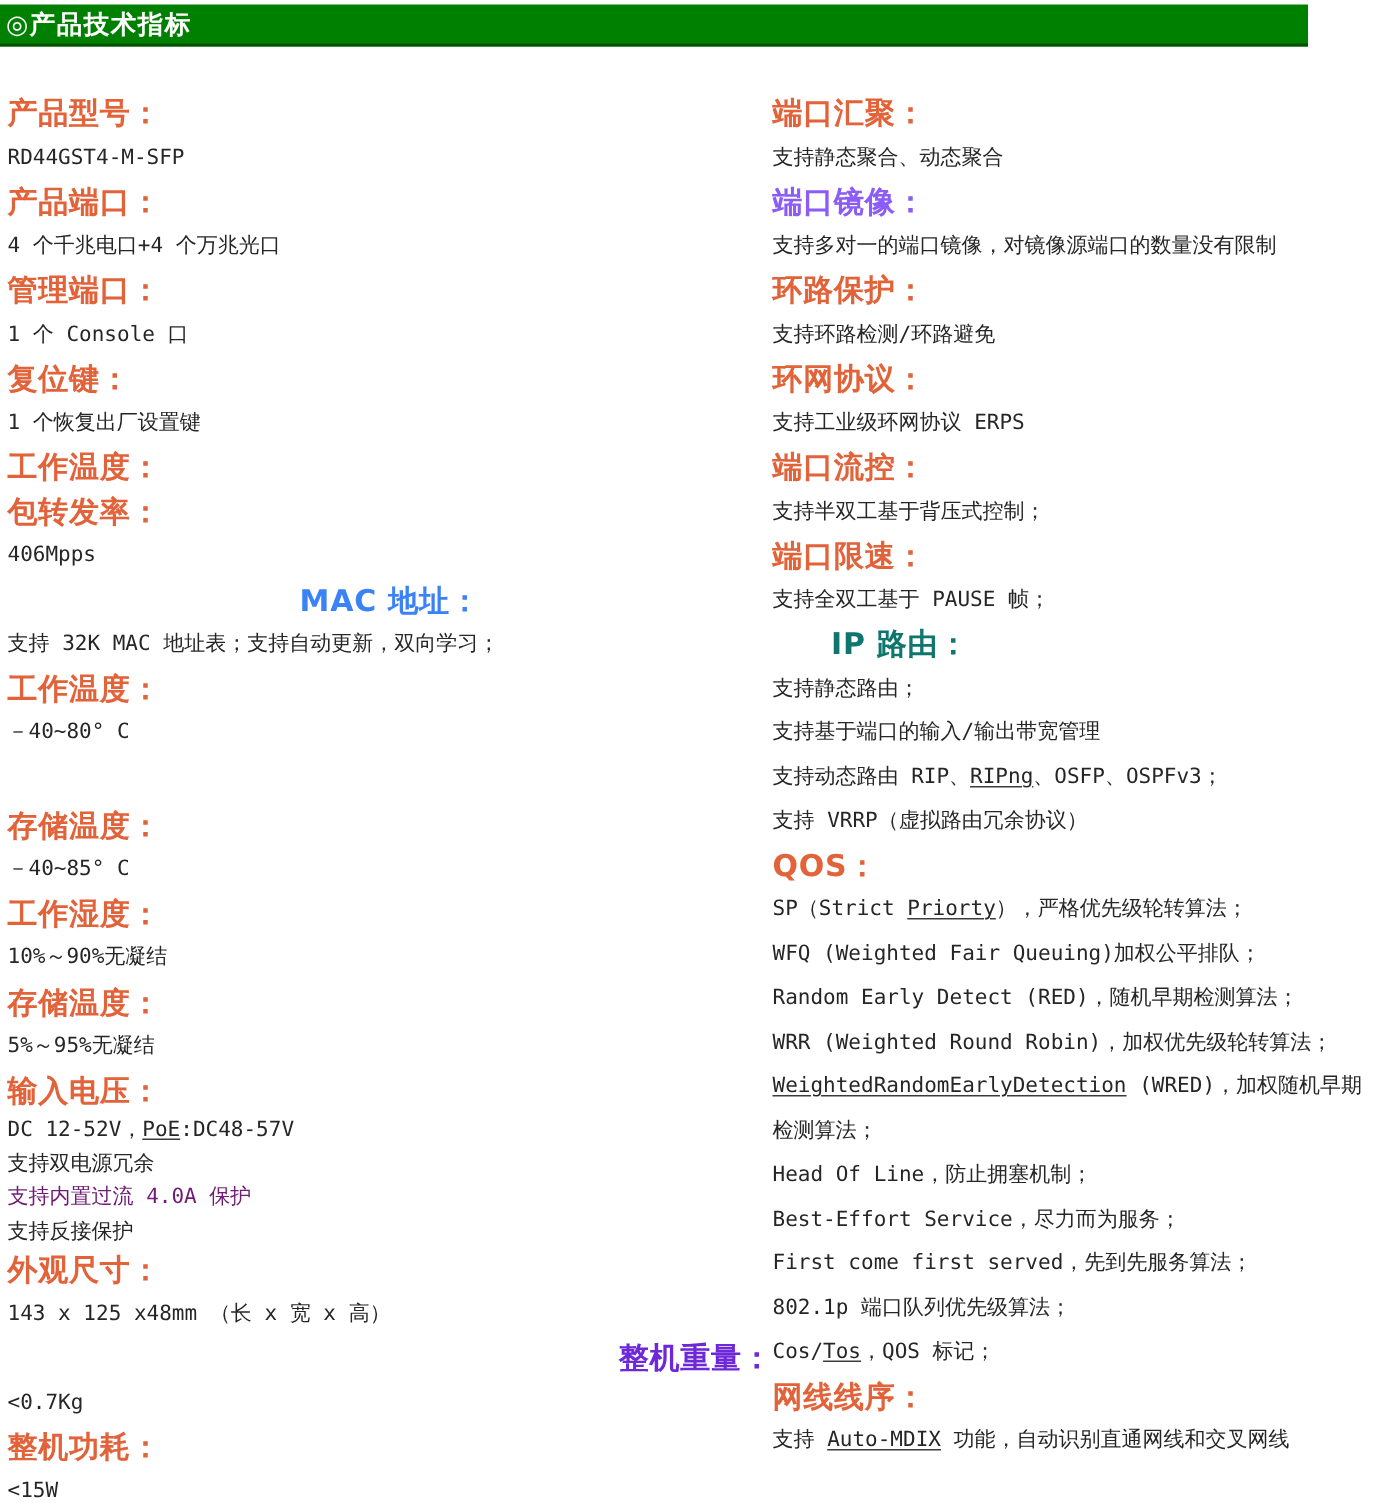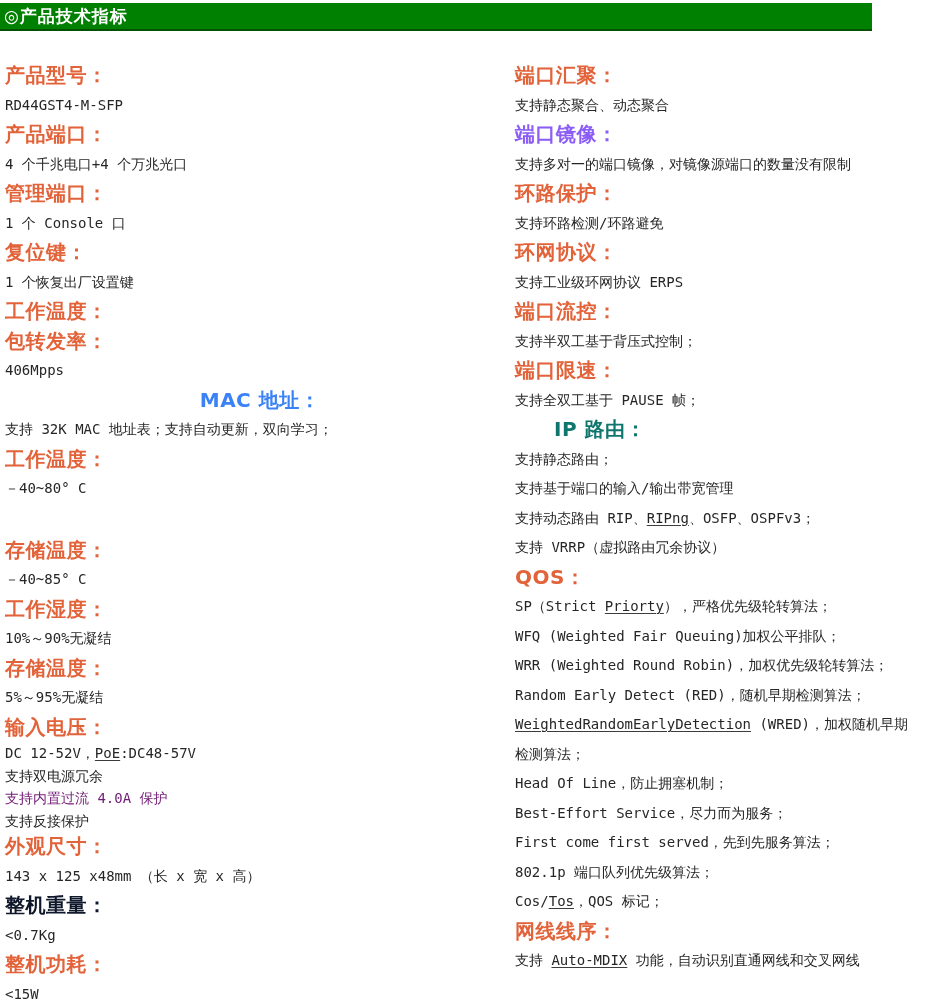--- a/index.html
+++ b/index.html
@@ -105,21 +105,21 @@
         <div class="spec-line" style="color: rgb(38, 38, 38);"><span>DC 12-52V，</span><span class="sp-solid"><span class="sp-wavy">PoE</span></span><span>:DC48-57V</span></div>
         <div class="spec-line" style="color: rgb(38, 38, 38);"><span>支持双电源</span><span class="sp-wavy">冗余</span></div>
         <div class="spec-line" style="color: #701a75;"><span>支持内置过流 4.0A 保护</span></div>
         <div class="spec-line" style="color: rgb(38, 38, 38);"><span>支持反接保护</span></div>
       </div>
       <div class="spec-section">
         <div class="spec-heading" style="color: rgb(226, 99, 58);">外观尺寸：</div>
         <div class="spec-line" style="color: rgb(38, 38, 38);"><span>143 x 125 x48mm （长 x 宽 x 高）</span></div>
       </div>
       <div class="spec-section">
-        <div class="spec-heading" style="color: #0f172a;">整机重量：</div>
+        <div class="spec-heading" style="color: #6d28d9; text-align: right;">整机重量：</div>
         <div class="spec-line" style="color: rgb(38, 38, 38);"><span>&lt;0.7Kg</span></div>
       </div>
       <div class="spec-section">
         <div class="spec-heading" style="color: rgb(226, 99, 58);">整机功耗：</div>
         <div class="spec-line" style="color: rgb(38, 38, 38);"><span>&lt;15W</span></div>
       </div>
     </div>
   <div class="col col-right" id="col-right">
       <div class="spec-section">
         <div class="spec-heading" style="color: rgb(226, 99, 58);">端口汇聚：</div>
@@ -149,22 +149,22 @@
         <div class="spec-heading" style="color: #0f766e; margin-left: 39px;">IP 路由：</div>
         <div class="spec-line" style="color: rgb(38, 38, 38);"><span>支持静态路由；</span></div>
         <div class="spec-line" style="color: rgb(38, 38, 38);"><span>支持基于端口的输入/输出带宽管理</span></div>
         <div class="spec-line" style="color: rgb(38, 38, 38);"><span>支持动态路由 RIP、</span><span class="sp-solid"><span class="sp-wavy">RIPng</span></span><span>、OSFP、OSPFv3；</span></div>
         <div class="spec-line" style="color: rgb(38, 38, 38);"><span>支持 VRRP（虚拟路由冗余协议）</span></div>
       </div>
       <div class="spec-section">
         <div class="spec-heading" style="color: rgb(226, 99, 58);">QOS：</div>
         <div class="spec-line" style="color: rgb(38, 38, 38);"><span>SP（Strict </span><span class="sp-solid"><span class="sp-wavy">Priorty</span></span><span>），严格优先级轮转算法；</span></div>
         <div class="spec-line" style="color: rgb(38, 38, 38);"><span>WFQ (Weighted Fair Queuing)加权公平排队；</span></div>
+        <div class="spec-line" style="color: rgb(38, 38, 38);"><span>Random Early Detect (RED)，随机早期检测算法；</span></div>
         <div class="spec-line" style="color: rgb(38, 38, 38);"><span>WRR (Weighted Round Robin)，加权优先级轮转算法；</span></div>
-        <div class="spec-line" style="color: rgb(38, 38, 38);"><span>Random Early Detect (RED)，随机早期检测算法；</span></div>
         <div class="spec-line" style="color: rgb(38, 38, 38);"><span class="sp-solid"><span class="sp-wavy">WeightedRandomEarlyDetection</span></span><span> (WRED)，加权随机早期</span></div>
         <div class="spec-line" style="color: rgb(38, 38, 38);"><span>检测算法；</span></div>
         <div class="spec-line" style="color: rgb(38, 38, 38);"><span>Head Of Line，防止拥塞机制；</span></div>
         <div class="spec-line" style="color: rgb(38, 38, 38);"><span>Best-Effort Service，尽力而为服务；</span></div>
         <div class="spec-line" style="color: rgb(38, 38, 38);"><span>First come first served，先到先服务算法；</span></div>
         <div class="spec-line" style="color: rgb(38, 38, 38);"><span>802.1p 端口队列优先级算法；</span></div>
         <div class="spec-line" style="color: rgb(38, 38, 38);"><span>Cos/</span><span class="sp-solid"><span class="sp-wavy">Tos</span></span><span>，QOS 标记；</span></div>
       </div>
       <div class="spec-section">
         <div class="spec-heading" style="color: rgb(226, 99, 58);">网线线序：</div>

